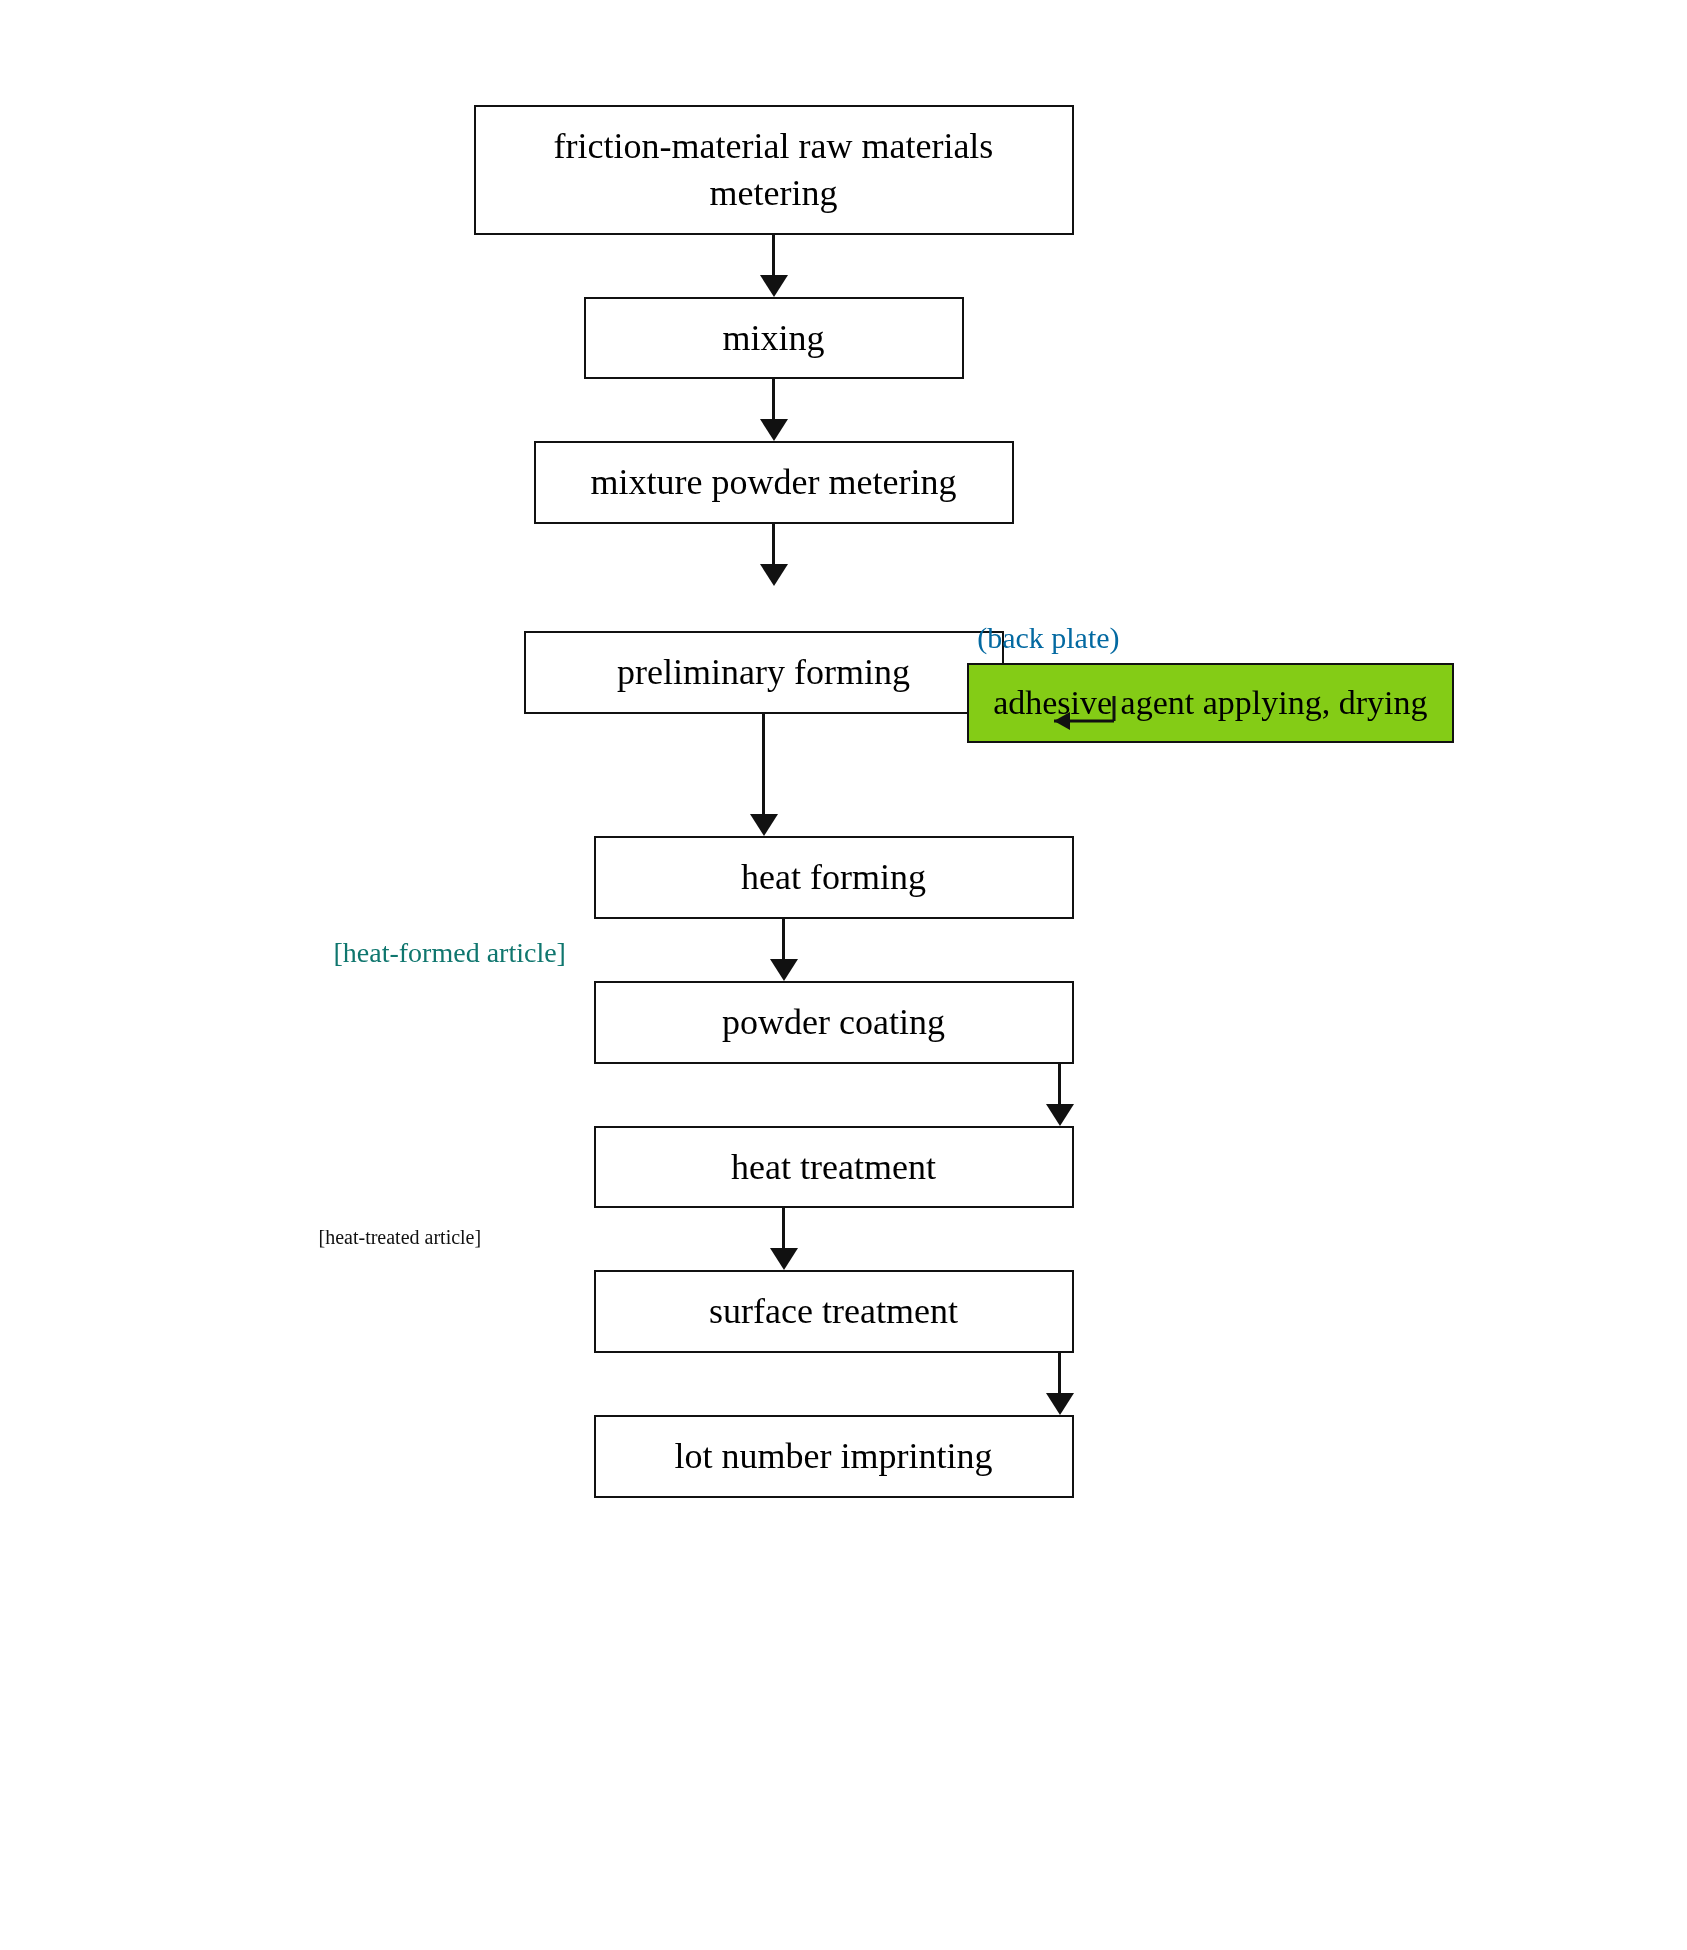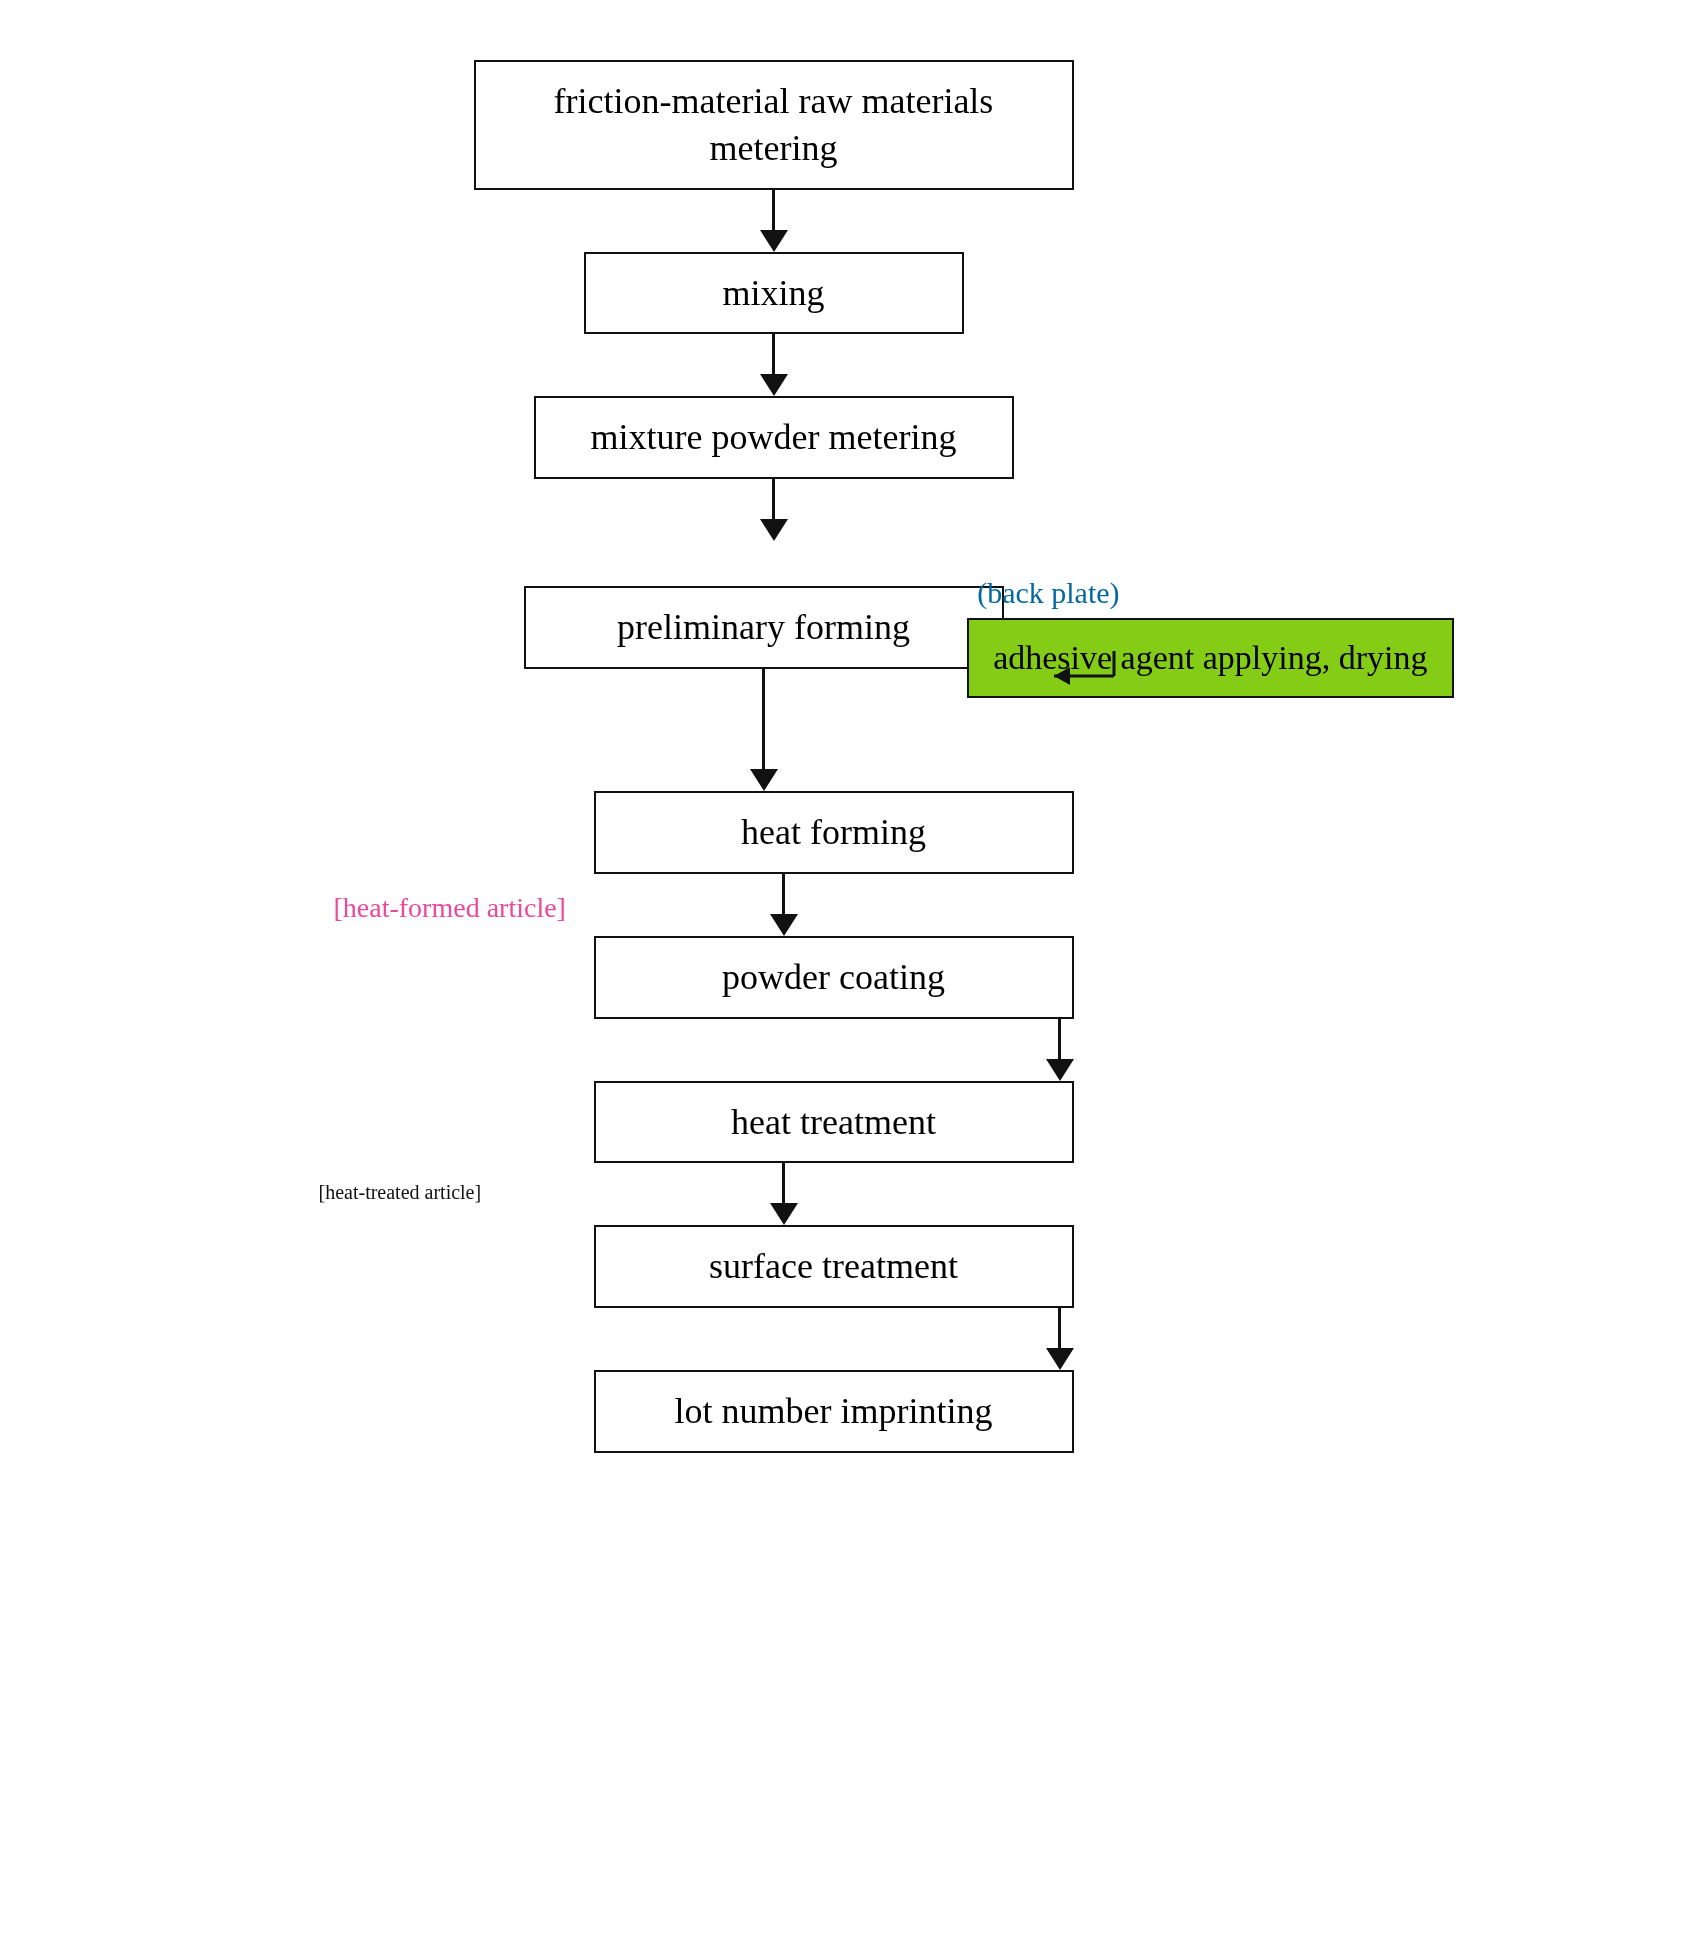--- a/index.html
+++ b/index.html
@@ -76,21 +76,21 @@
       line-height: 1.3;
     }
   </style>
 </head>
 <body>
 
 <div class="diagram">
 
   <div style="position:relative; width:1100px;">
 
-    <div class="flow-column" style="margin-left:100px; align-items:center;">
+    <div class="flow-column" style="margin-left:100px; align-items:center;margin-top:45px;">
 
       <div class="box box-wide">friction-material raw materials metering</div>
 
       <div class="arrow-segment">
         <div class="arrow-line" style="height:40px;"></div>
         <div class="arrow-down"></div>
       </div>
 
       <div class="box" style="min-width:380px;">mixing</div>
 
@@ -136,21 +136,21 @@
       </div>
 
     </div>
 
     <div class="flow-column" style="margin-left:100px; align-items:flex-end;">
 
       <div class="box">heat forming</div>
 
       <div style="display:flex; flex-direction:row; align-items:flex-start; width:580px; position:relative;">
         <div style="position:absolute; left:-160px; top:18px;">
-          <span style="font-size:28px; color:#ec4899;">[heat-formed article]</span>
+          <span style="font-size:28px; color:#0f766e;">[heat-formed article]</span>
         </div>
         <div style="flex:1; display:flex; flex-direction:column; align-items:center;">
           <div class="arrow-line" style="height:40px;"></div>
           <div class="arrow-down"></div>
         </div>
       </div>
 
       <div class="box">powder coating</div>
 
       <div class="arrow-segment">

